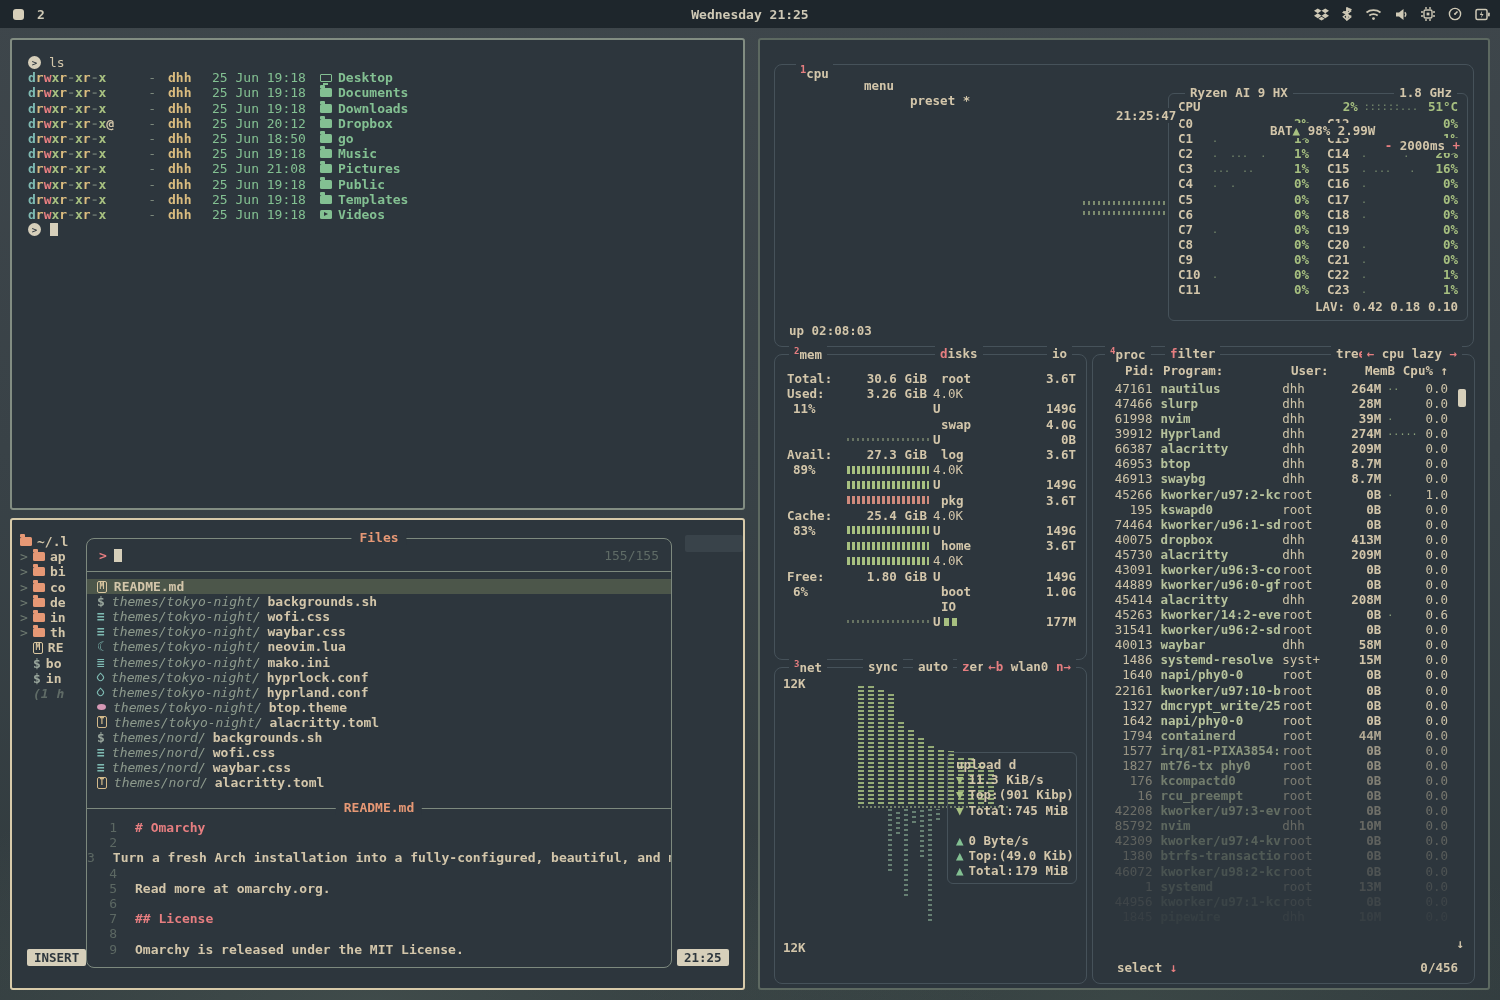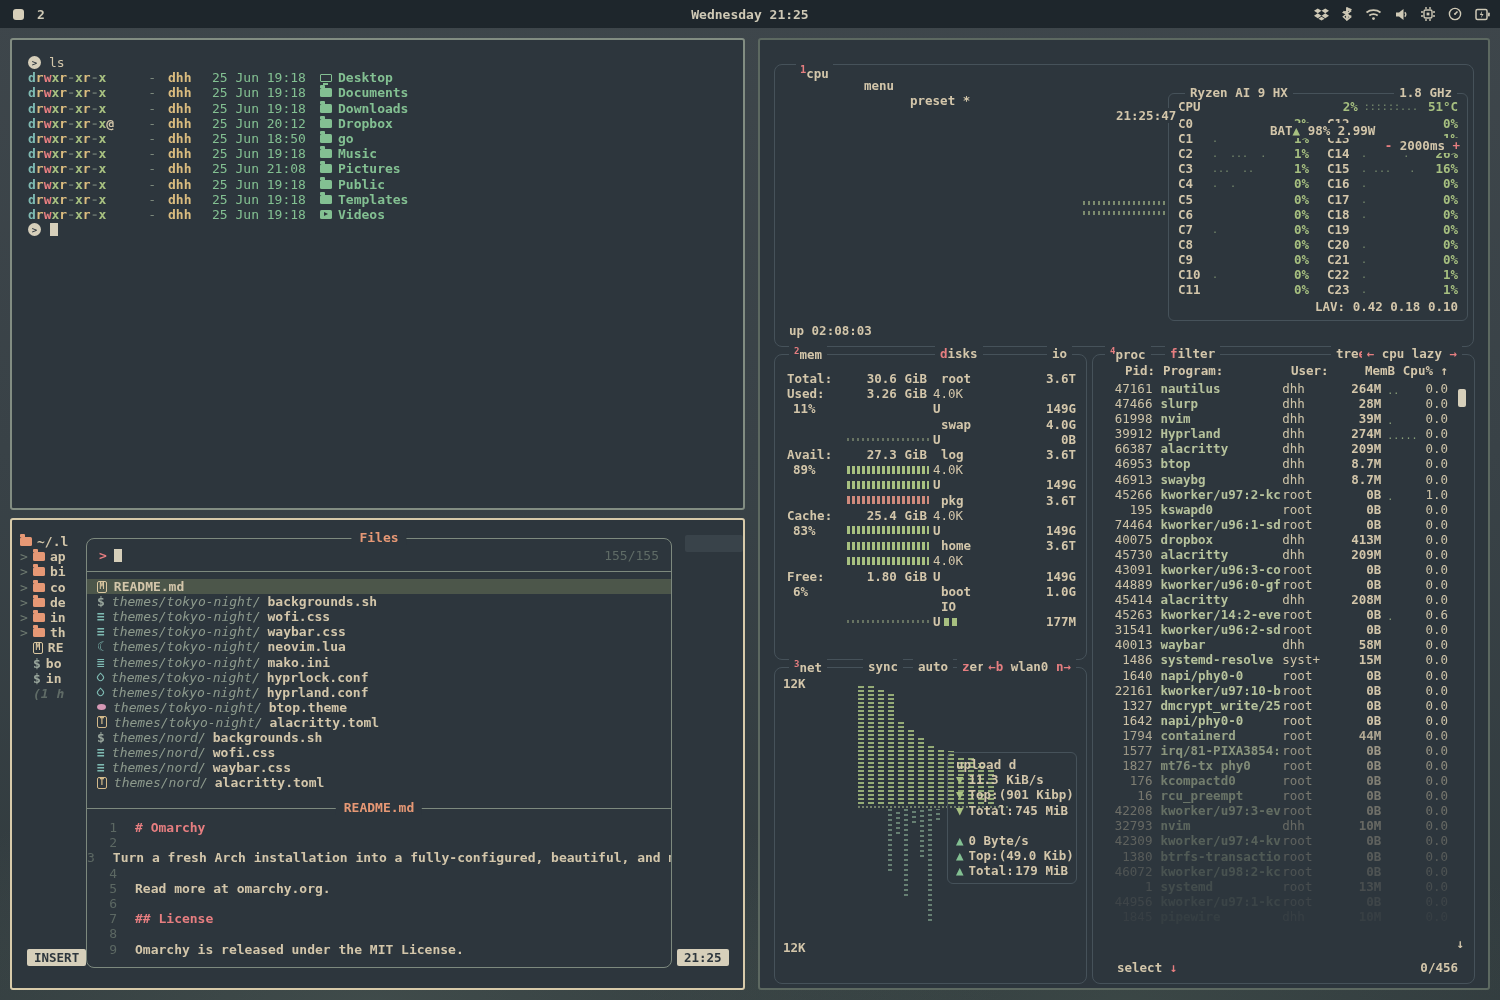--- a/index.html
+++ b/index.html
@@ -159,21 +159,21 @@
   #net-info .ia{font-weight:bold}
   
   #proc-box{left:332px;top:314px;width:383px;height:630px}
   #proc-head{position:absolute;left:8px;right:26px;top:8px;display:flex;font-weight:bold;white-space:pre}
   #proc-head .hpid{width:54px;text-align:right}
   #proc-head .hprog{width:128px;margin-left:8px}
   #proc-head .huser{width:60px}
   #proc-head .hmem{width:44px;text-align:right}
   #proc-head .hcpu{margin-left:auto}
   #proc-rows{position:absolute;left:8px;right:26px;top:26px}
-  .prow{height:15.08px;display:flex;align-items:flex-end;white-space:pre}
+  .prow{height:15.08px;display:flex;align-items:flex-start;white-space:pre}
   .prow .pid{width:54px;text-align:right;color:#cfc4a8}
   .prow .prog{width:128px;margin-left:8px;color:#b6c29c;font-weight:bold;overflow:hidden}
   .prow .puser{width:60px;color:#cfc4a8}
   .prow .pmem{width:44px;text-align:right;color:var(--fg);font-weight:bold}
   .prow .ptrail{width:46px;padding-left:6px;color:#8ba07a;font-size:10px;overflow:hidden}
   .prow .pcpu{margin-left:auto;color:#cfc4a8}
   #proc-rows .prow:nth-child(24){opacity:.8}
   #proc-rows .prow:nth-child(25){opacity:.68}
   #proc-rows .prow:nth-child(26){opacity:.6}
   #proc-rows .prow:nth-child(27){opacity:.5}
@@ -503,21 +503,21 @@
         <div class="prow"><span class="pid">1640</span><span class="prog">napi/phy0-0</span><span class="puser">root</span><span class="pmem">0B</span><span class="ptrail"></span><span class="pcpu">0.0</span></div>
         <div class="prow"><span class="pid">22161</span><span class="prog">kworker/u97:10-b</span><span class="puser">root</span><span class="pmem">0B</span><span class="ptrail"></span><span class="pcpu">0.0</span></div>
         <div class="prow"><span class="pid">1327</span><span class="prog">dmcrypt_write/25</span><span class="puser">root</span><span class="pmem">0B</span><span class="ptrail"></span><span class="pcpu">0.0</span></div>
         <div class="prow"><span class="pid">1642</span><span class="prog">napi/phy0-0</span><span class="puser">root</span><span class="pmem">0B</span><span class="ptrail"></span><span class="pcpu">0.0</span></div>
         <div class="prow"><span class="pid">1794</span><span class="prog">containerd</span><span class="puser">root</span><span class="pmem">44M</span><span class="ptrail"></span><span class="pcpu">0.0</span></div>
         <div class="prow"><span class="pid">1577</span><span class="prog">irq/81-PIXA3854:</span><span class="puser">root</span><span class="pmem">0B</span><span class="ptrail"></span><span class="pcpu">0.0</span></div>
         <div class="prow"><span class="pid">1827</span><span class="prog">mt76-tx phy0</span><span class="puser">root</span><span class="pmem">0B</span><span class="ptrail"></span><span class="pcpu">0.0</span></div>
         <div class="prow"><span class="pid">176</span><span class="prog">kcompactd0</span><span class="puser">root</span><span class="pmem">0B</span><span class="ptrail"></span><span class="pcpu">0.0</span></div>
         <div class="prow"><span class="pid">16</span><span class="prog">rcu_preempt</span><span class="puser">root</span><span class="pmem">0B</span><span class="ptrail"></span><span class="pcpu">0.0</span></div>
         <div class="prow"><span class="pid">42208</span><span class="prog">kworker/u97:3-ev</span><span class="puser">root</span><span class="pmem">0B</span><span class="ptrail"></span><span class="pcpu">0.0</span></div>
-        <div class="prow"><span class="pid">32793</span><span class="prog">nvim</span><span class="puser">dhh</span><span class="pmem">10M</span><span class="ptrail"></span><span class="pcpu">0.0</span></div>
+        <div class="prow"><span class="pid">85792</span><span class="prog">nvim</span><span class="puser">dhh</span><span class="pmem">10M</span><span class="ptrail"></span><span class="pcpu">0.0</span></div>
         <div class="prow"><span class="pid">42309</span><span class="prog">kworker/u97:4-kv</span><span class="puser">root</span><span class="pmem">0B</span><span class="ptrail"></span><span class="pcpu">0.0</span></div>
         <div class="prow"><span class="pid">1380</span><span class="prog">btrfs-transactio</span><span class="puser">root</span><span class="pmem">0B</span><span class="ptrail"></span><span class="pcpu">0.0</span></div>
         <div class="prow"><span class="pid">46072</span><span class="prog">kworker/u98:2-kc</span><span class="puser">root</span><span class="pmem">0B</span><span class="ptrail"></span><span class="pcpu">0.0</span></div>
         <div class="prow"><span class="pid">1</span><span class="prog">systemd</span><span class="puser">root</span><span class="pmem">13M</span><span class="ptrail"></span><span class="pcpu">0.0</span></div>
         <div class="prow"><span class="pid">44956</span><span class="prog">kworker/u97:1-kc</span><span class="puser">root</span><span class="pmem">0B</span><span class="ptrail"></span><span class="pcpu">0.0</span></div>
         <div class="prow"><span class="pid">1845</span><span class="prog">pipewire</span><span class="puser">dhh</span><span class="pmem">10M</span><span class="ptrail"></span><span class="pcpu">0.0</span></div>
       </div>
     <div id="proc-scroll"></div>
     <span id="proc-downarrow">↓</span>
     <div id="proc-footer">

